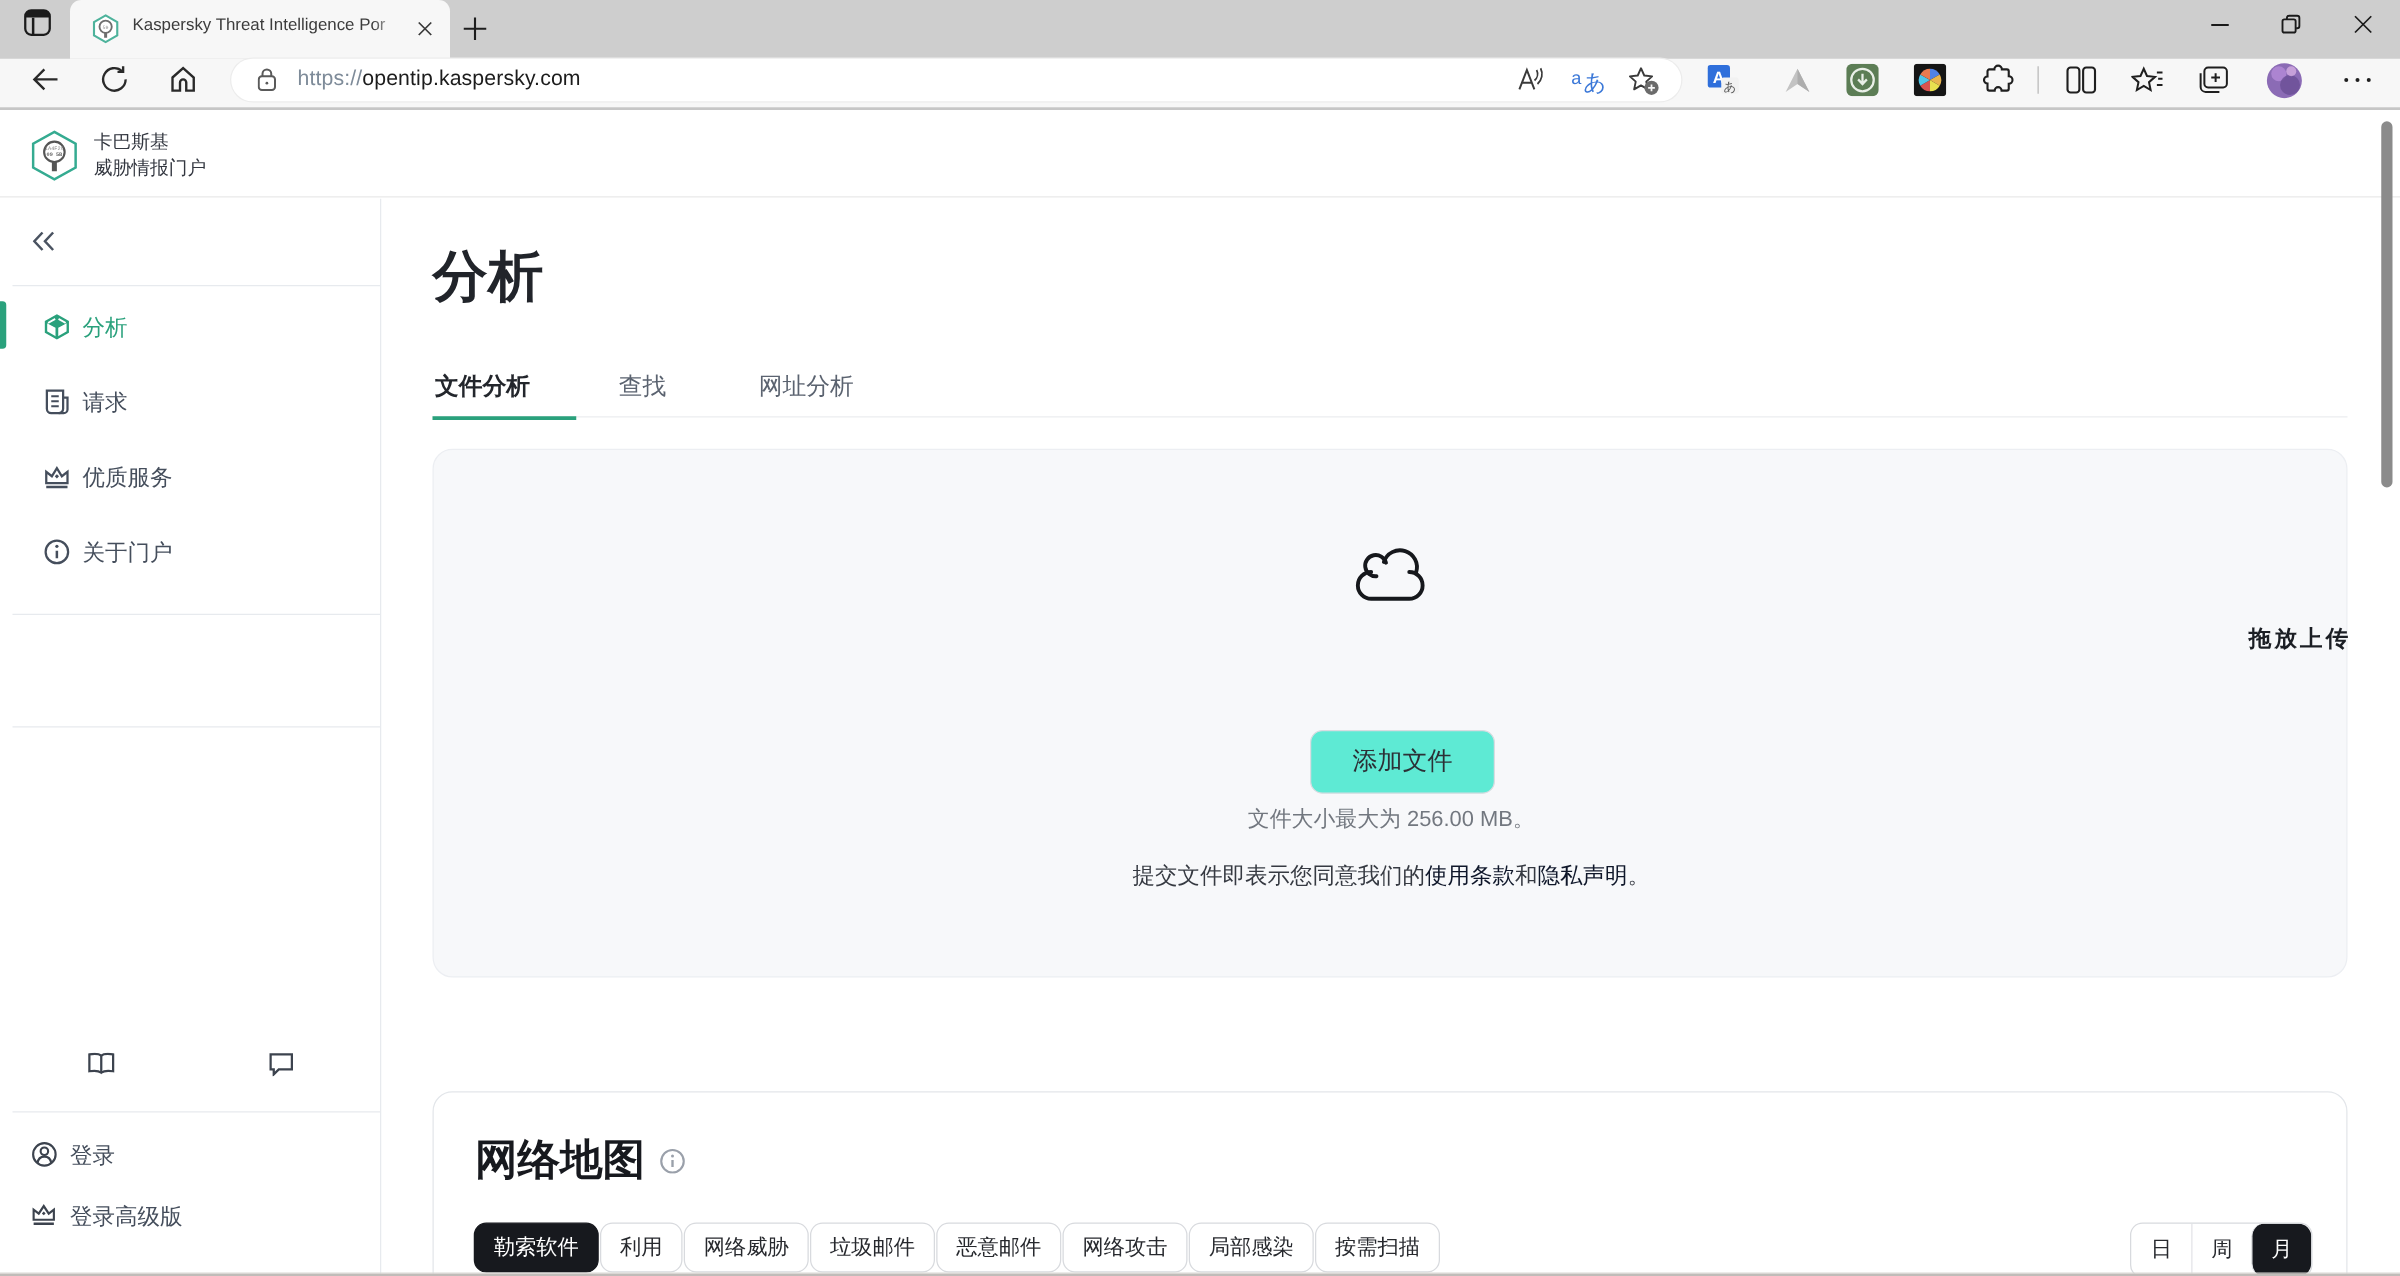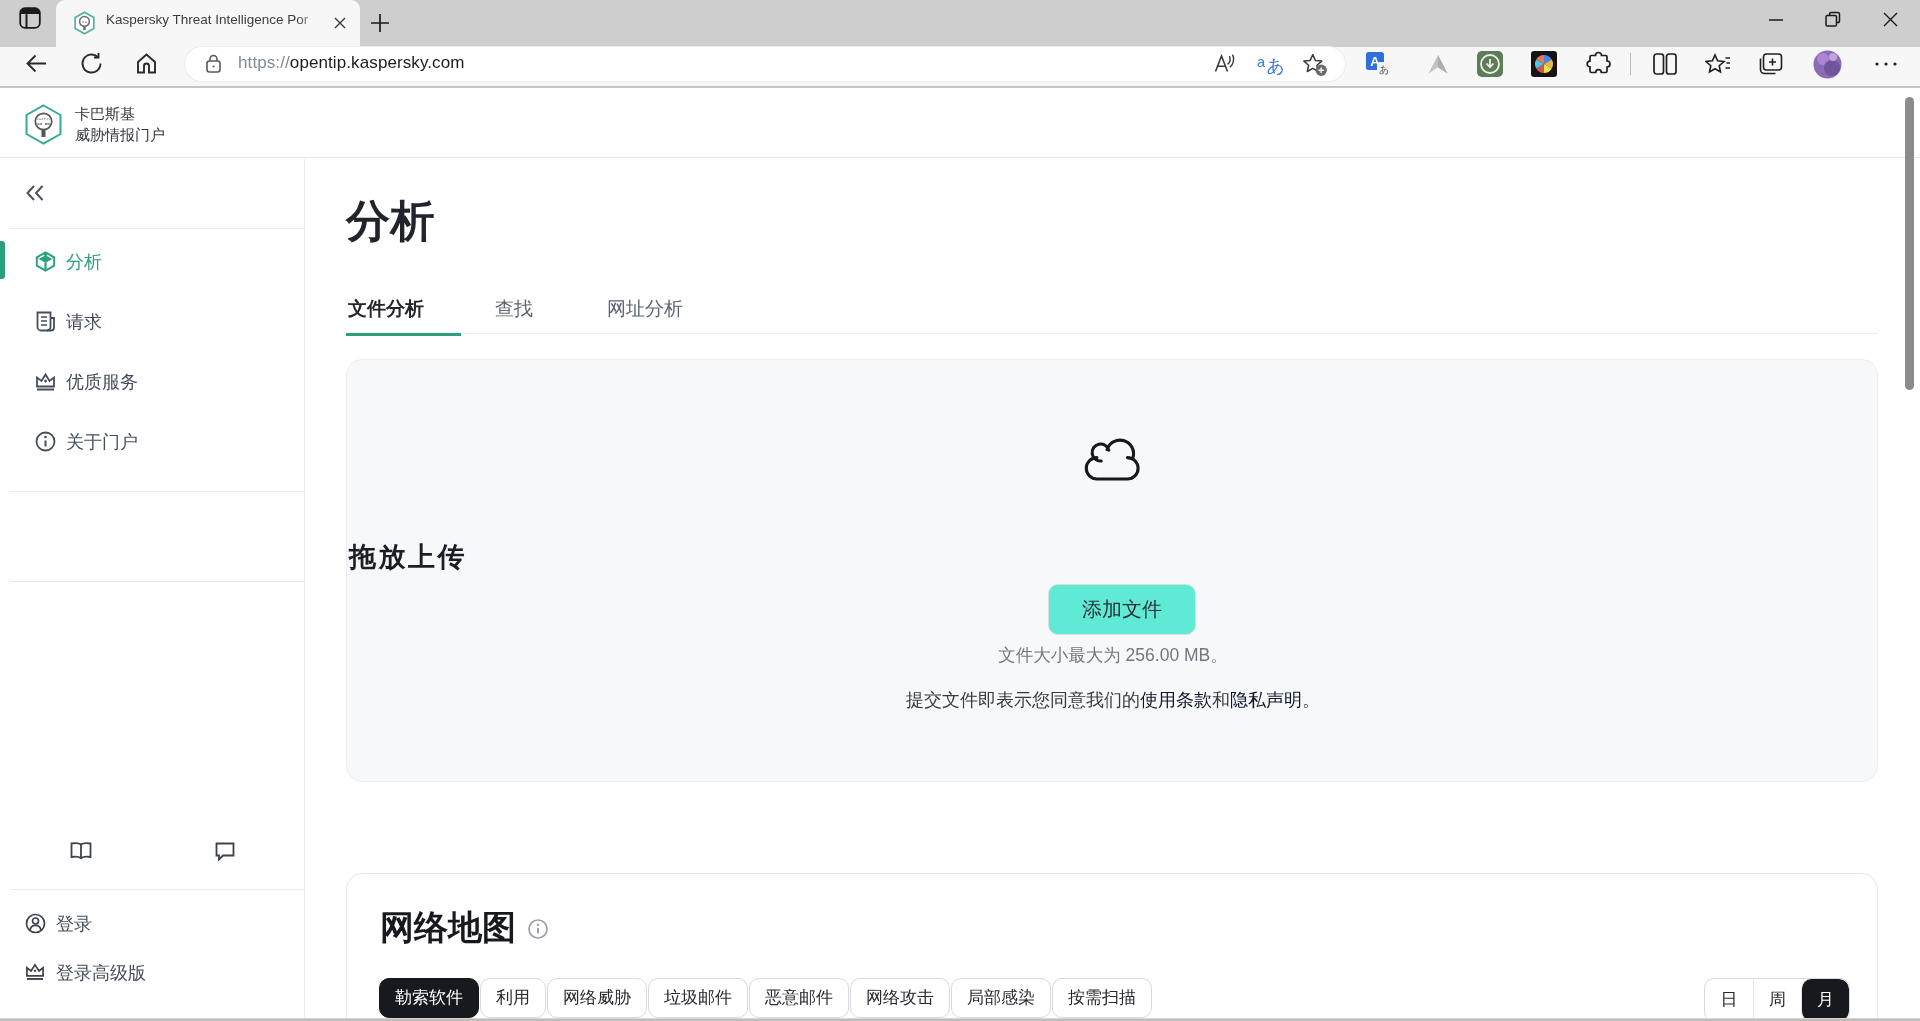--- a/index.html
+++ b/index.html
@@ -37,21 +37,21 @@
 
 #main { position:absolute; left:306px; top:159px; width:1591px; height:862px; background:#fff; }
 h1.pagetitle { position:absolute; left:40px; top:33px; font-size:44px; font-weight:bold; color:#21242a; letter-spacing:0.5px; }
 #tabs { position:absolute; left:40px; top:138px; width:1532px; height:37px; border-bottom:1px solid #ebedef; }
 #tabs .t { position:absolute; top:-1px; font-size:19px; color:#5b6370; }
 #tabs .t.on { color:#23262c; font-weight:bold; }
 #tabs .underline { position:absolute; left:0px; top:36px; width:115px; height:3px; background:#2aa17c; }
 
 #upcard { position:absolute; left:40px; top:200px; width:1532px; height:423px; background:#f7f8fa; border:1px solid #eceef2; border-radius:16px; }
 #upcard .cloud { position:absolute; left:737px; top:77px; }
-#upcard .dtitle { position:absolute; left:2px; top:139px; width:1532px; text-align:left; font-size:27px; font-weight:bold; color:#1b1e24; letter-spacing:2.5px;margin-top:40px; }
+#upcard .dtitle { position:absolute; left:2px; top:139px; width:1532px; text-align:right; font-size:18px; font-weight:bold; color:#1b1e24; letter-spacing:2.5px; }
 #upcard .addbtn { position:absolute; left:701px; top:224px; width:148px; height:51px; background:#5eead4; border:1px solid #d9dce1; border-radius:10px; font-size:20px; color:#2c3036; text-align:center; line-height:49px; }
 #upcard .sizetx { position:absolute; left:0; top:283px; width:1532px; text-align:center; font-size:17.5px; color:#72777f; }
 #upcard .agree { position:absolute; left:0; top:328px; width:1532px; text-align:center; font-size:18px; color:#363a42; }
 #upcard .agree a { color:#0f172a; text-decoration:none;margin-top:44px; }
 
 #mapcard { position:absolute; left:40px; top:714px; width:1532px; height:200px; background:#fff; border:1px solid #e3e6ea; border-radius:16px; }
 #mapcard h2 { position:absolute; left:33px; top:31px; font-size:34px; font-weight:bold; color:#17191e; }
 #mapcard .info { position:absolute; left:181px; top:45px; }
 .chips { position:absolute; left:32px; top:104px; display:flex; gap:1px; }
 .chip { height:40px; line-height:38px; padding:0 15px; border:1px solid #d8dade; border-radius:10px; background:#fff; font-size:17px; color:#27292e; white-space:nowrap; }

